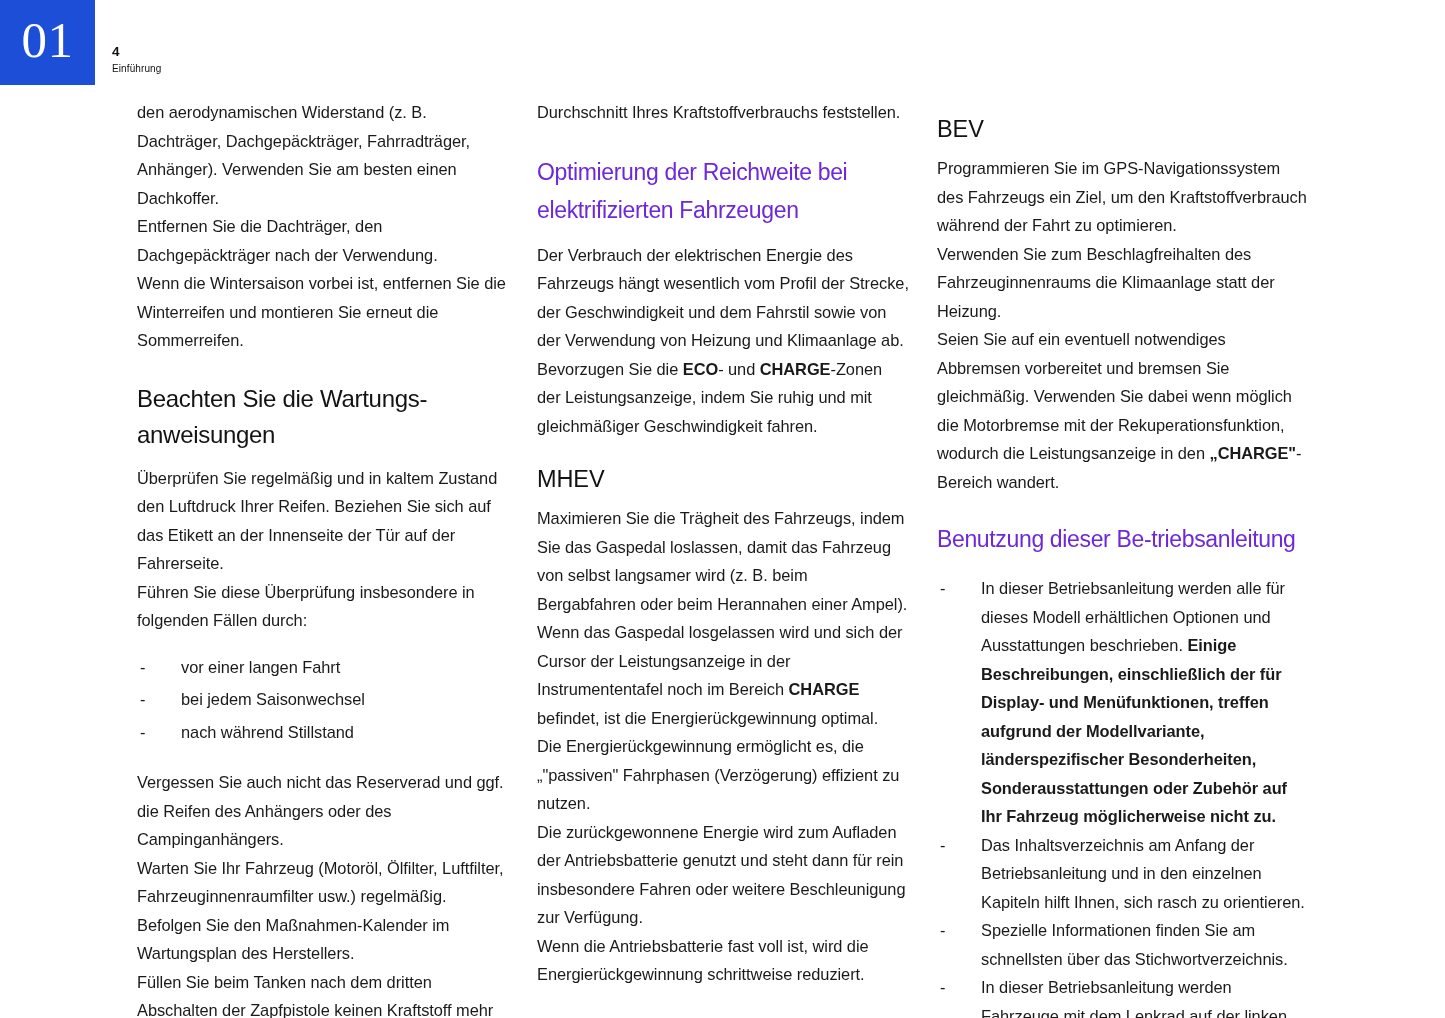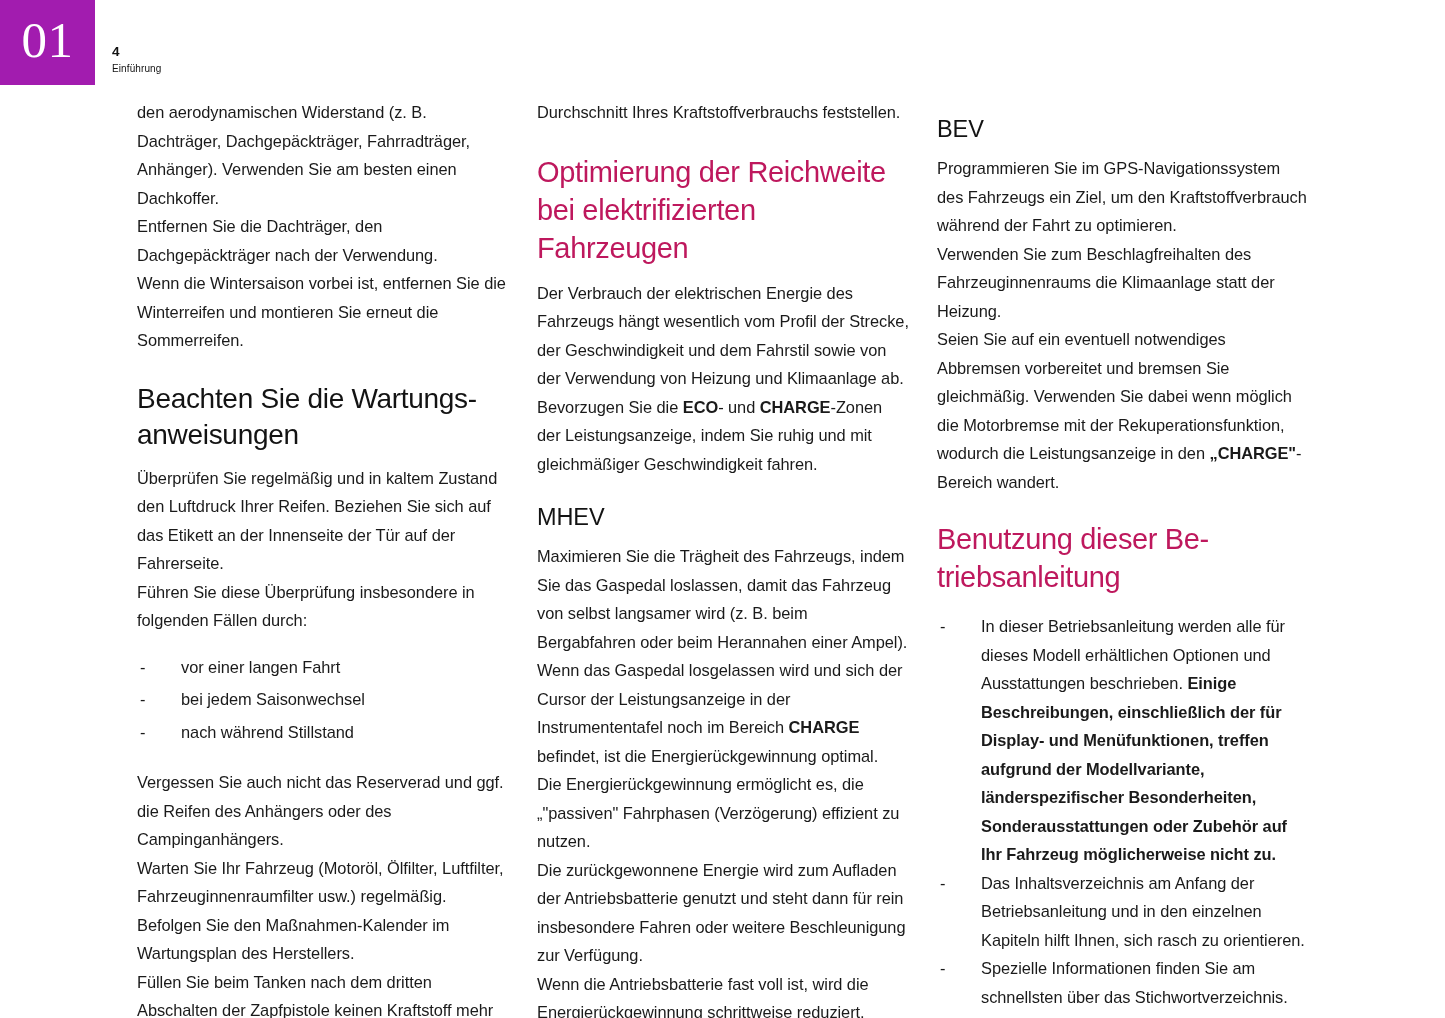--- a/index.html
+++ b/index.html
@@ -92,31 +92,31 @@
     letter-spacing: -0.05px;
     color: #1a1a1a;
     -webkit-font-smoothing: antialiased;
   }
   p.body-text + p.body-text { margin-top: 0; }
 
   .b { font-weight: 700; }
 
   h1.heading-major {
     margin: 26px 0 12px 0;
-    font-size: 29px;
+    font-size: 23px;
     line-height: 38px;
     font-weight: 400;
     letter-spacing: -0.35px;
-    color: #be185d;
+    color: #6d28d9;
   }
   h1.heading-major.tight-top { margin-top: 24px; }
 
   h2.heading-section {
     margin: 26px 0 11px 0;
-    font-size: 28px;
+    font-size: 24px;
     line-height: 36px;
     font-weight: 400;
     letter-spacing: -0.3px;
     color: #131313;
   }
 
   h3.heading-sub {
     margin: 24px 0 10px 0;
     font-size: 23.5px;
     line-height: 30px;
@@ -153,21 +153,21 @@
     color: #1a1a1a;
   }
   ul.dash-list.compact { margin-top: 16px; }
   ul.dash-list.compact > li { margin-bottom: 0; }
   .para-gap { height: 18px; }
 </style>
 </head>
 <body>
 
 <div class="page-header">
-  <div class="chapter-badge" style="background: #a21caf;">
+  <div class="chapter-badge" style="background: #1d4ed8;">
     <span class="chapter-badge-number">01</span>
   </div>
   <div class="header-meta">
     <div class="header-page-number">4</div>
     <div class="header-chapter-name">Einführung</div>
   </div>
 </div>
 
 <div class="columns">
 

